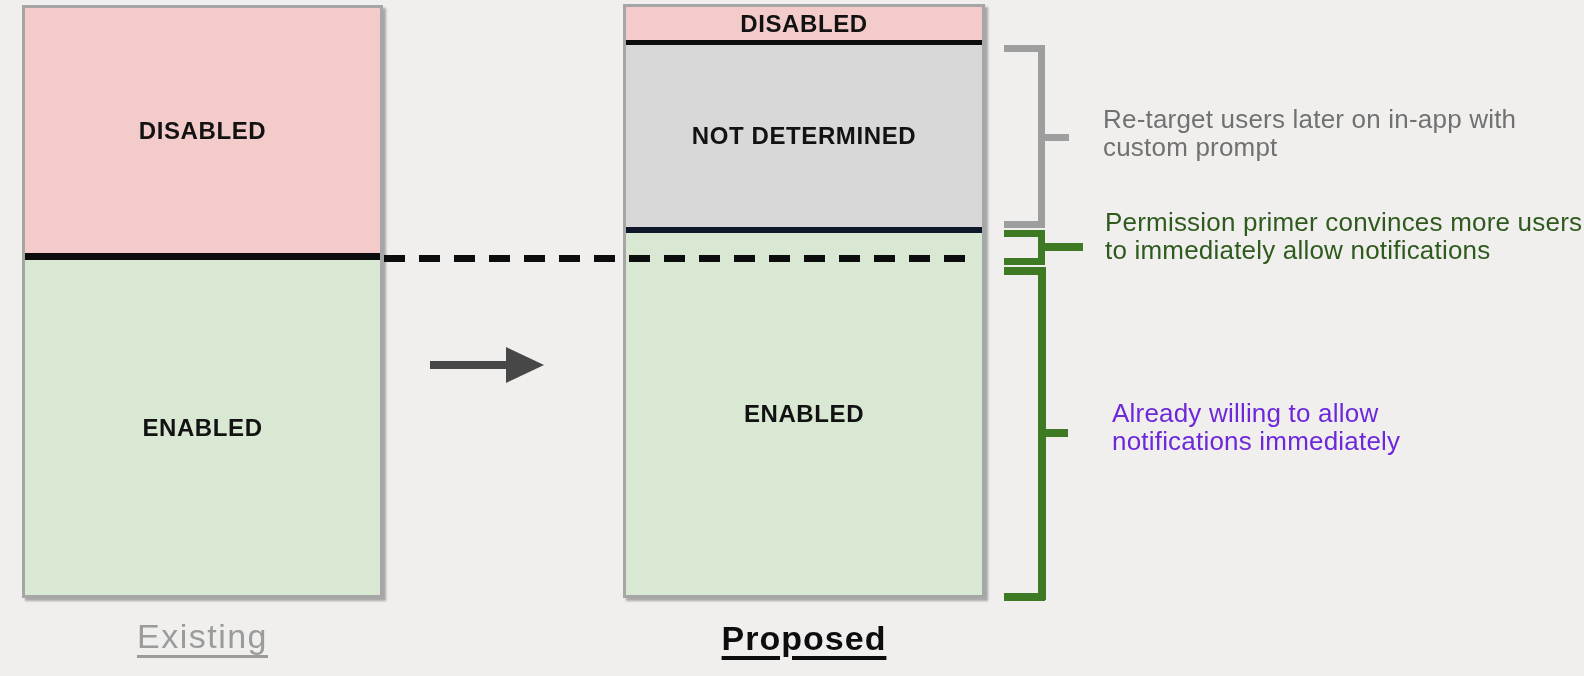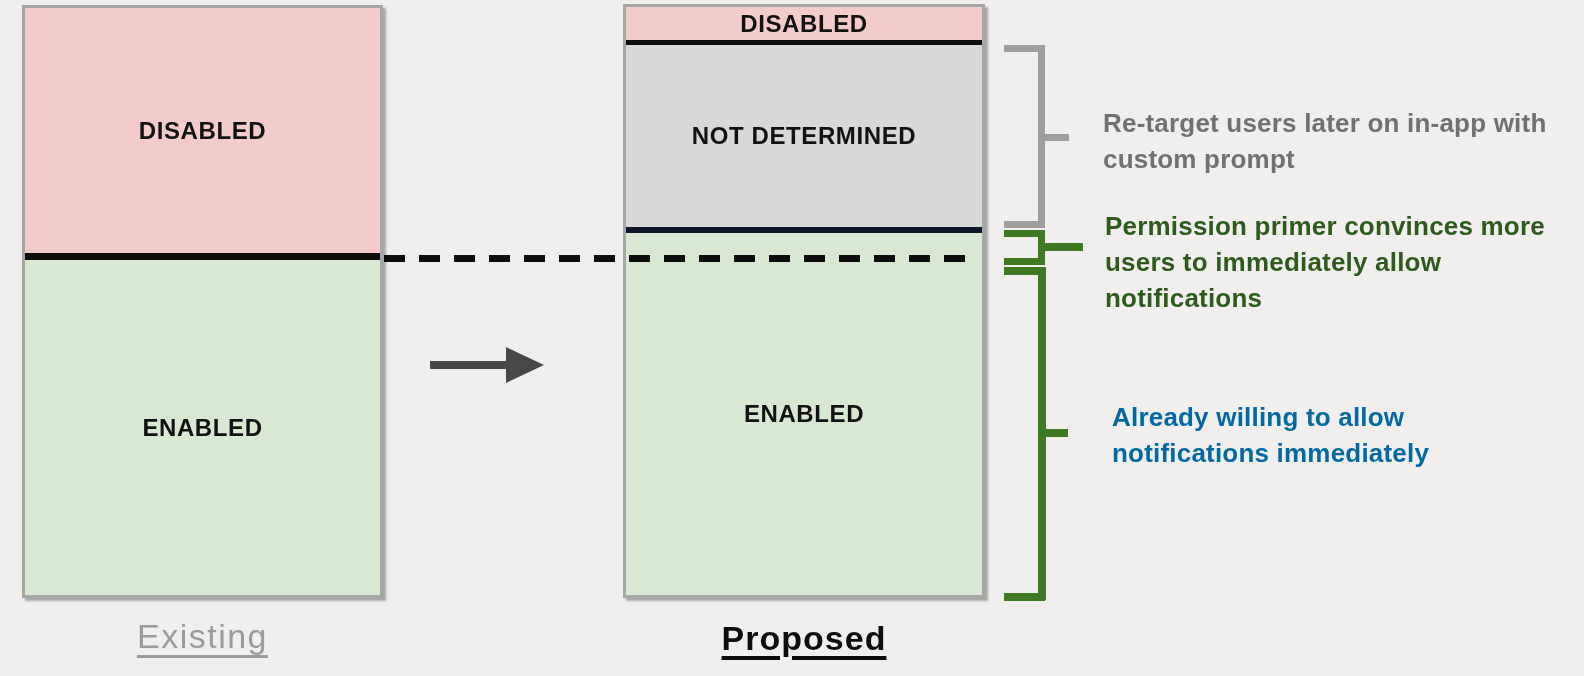--- a/index.html
+++ b/index.html
@@ -66,24 +66,24 @@
   #sg-v   {left:1038px;top:230px;width:7px;height:35px;}
   #sg-bot {left:1004px;top:258px;width:41px;height:7px;}
   #sg-tick{left:1045px;top:243px;width:38px;height:8px;}
   
   #bg-top {left:1004px;top:267px;width:41px;height:8px;}
   #bg-v   {left:1038px;top:267px;width:8px;height:333px;}
   #bg-bot {left:1004px;top:593px;width:41px;height:8px;}
   #bg-tick{left:1046px;top:429px;width:22px;height:8px;}
 
   
-  .note{position:absolute;font-weight:bold;font-size:26px;line-height:36px;letter-spacing:.2px;}
+  .note{position:absolute;font-weight:normal;font-size:26px;line-height:28px;letter-spacing:.2px;}
   #note-retarget{left:1103px;top:105px;width:465px;color:#717171;}
   #note-primer  {left:1105px;top:208px;width:490px;color:#2f5a1d;}
-  #note-already {left:1112px;top:399px;width:385px;color:#0369a1;}
+  #note-already {left:1112px;top:399px;width:385px;color:#6d28d9;}
 </style>
 </head>
 <body>
 
 <div class="canvas">
 
   <div class="chart" id="chart-existing">
     <div class="seg seg-ex-disabled">
       <span class="seg-label">DISABLED</span>
     </div>

